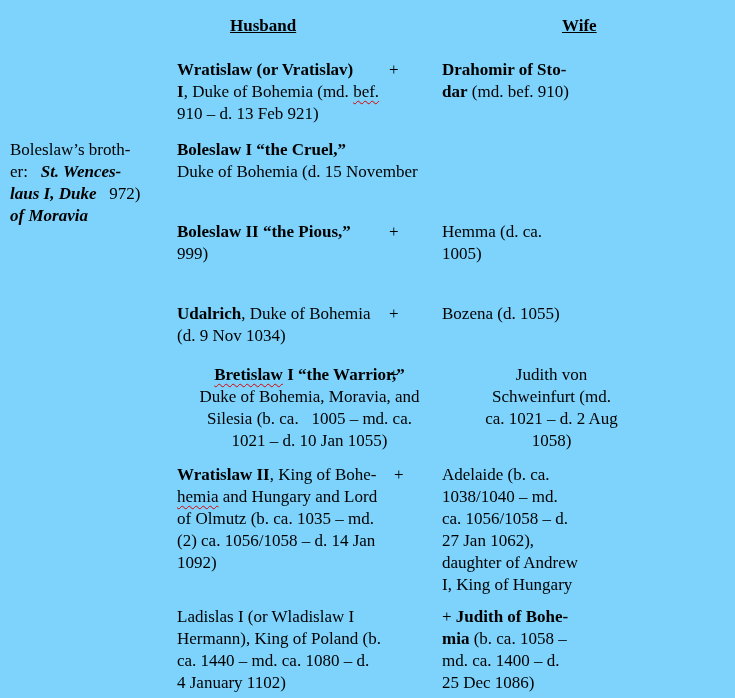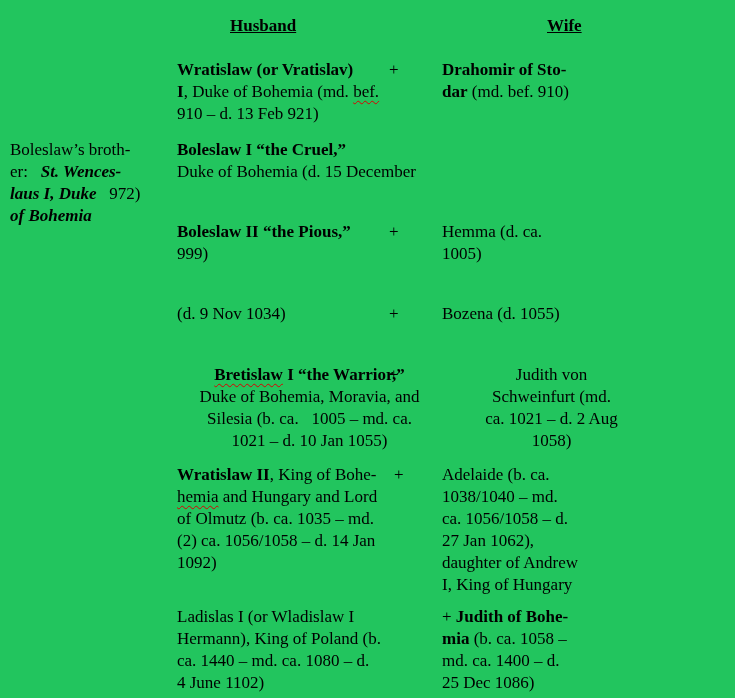--- a/index.html
+++ b/index.html
@@ -1,35 +1,35 @@
 <!DOCTYPE html>
 <html style="--sq: #dd0000;"><head>
 <meta charset="utf-8">
 <style>
   html, body { margin: 0; padding: 0; background: #fff; }
   .page {
     position: relative;
     width: 735px;
     height: 698px;
-    background: #22c55e;
+    background: #7dd3fc;
     overflow: hidden;
     font-family: "Liberation Serif", "DejaVu Serif", serif;
     font-size: 17px;
     line-height: 22px;
     color: #000000;
   }
   .col-header {
     position: absolute;
     top: 15px;
     font-weight: bold;
     text-decoration: underline;
     white-space: pre;
   }
   #hdr-husband { left: 230px; }
-  #hdr-wife { left: 547px; text-align: right; }
+  #hdr-wife { left: 562px; text-align: right; }
 
   .rows { position: absolute; left: 0; top: 0; width: 735px; height: 698px; }
   .row {
     position: absolute;
     left: 0;
     width: 661px;
     display: grid;
     grid-template-columns: 167px 265px 1fr;
     padding-left: 10px;
     box-sizing: border-box;
@@ -75,42 +75,43 @@
         <div class="cell">
           <div class="line"><span class="b">Drahomir of Sto-</span></div>
           <div class="line"><span class="b">dar</span><span> (md. bef. 910)</span></div>
         </div>
       </div>
       <div class="row">
         <div class="cell">
           <div class="line"><span>Boleslaw’s broth-</span></div>
           <div class="line"><span>er:   </span><span class="b i">St. Wences-</span></div>
           <div class="line"><span class="b i">laus I, Duke</span><span>   972)</span></div>
-          <div class="line"><span class="b i">of Bohemia</span></div>
+          <div class="line"><span class="b i">of Moravia</span></div>
         </div>
         <div class="cell">
           <div class="line"><span class="b">Boleslaw I “the Cruel,”</span></div>
-          <div class="line"><span>Duke of Bohemia (d. 15 December</span></div>
+          <div class="line"><span>Duke of Bohemia (d. 15 November</span></div>
         </div>
       </div>
       <div class="row">
         <div class="cell"></div>
         <div class="cell">
           <div class="line"><span class="b">Boleslaw II “the Pious,”</span></div>
           <div class="line"><span>999)</span></div>
           <span class="plus-sign">+</span>
         </div>
         <div class="cell">
           <div class="line"><span>Hemma (d. ca.</span></div>
           <div class="line"><span>1005)</span></div>
         </div>
       </div>
       <div class="row">
         <div class="cell"></div>
         <div class="cell">
+          <div class="line"><span class="b">Udalrich</span><span>, Duke of Bohemia</span></div>
           <div class="line"><span>(d. 9 Nov 1034)</span></div>
           <span class="plus-sign">+</span>
         </div>
         <div class="cell">
           <div class="line"><span>Bozena (d. 1055)</span></div>
         </div>
       </div>
       <div class="row">
         <div class="cell"></div>
         <div class="cell">
@@ -145,21 +146,21 @@
           <div class="line"><span>daughter of Andrew</span></div>
           <div class="line"><span>I, King of Hungary</span></div>
         </div>
       </div>
       <div class="row">
         <div class="cell"></div>
         <div class="cell">
           <div class="line"><span>Ladislas I (or Wladislaw I</span></div>
           <div class="line"><span>Hermann), King of Poland (b.</span></div>
           <div class="line"><span>ca. 1440 – md. ca. 1080 – d.</span></div>
-          <div class="line"><span>4 June 1102)</span></div>
+          <div class="line"><span>4 January 1102)</span></div>
         </div>
         <div class="cell">
           <div class="line"><span>+ </span><span class="b">Judith of Bohe-</span></div>
           <div class="line"><span class="b">mia</span><span> (b. ca. 1058 –</span></div>
           <div class="line"><span>md. ca. 1400 – d.</span></div>
           <div class="line"><span>25 Dec 1086)</span></div>
         </div>
       </div>
     </div>
 </div>

